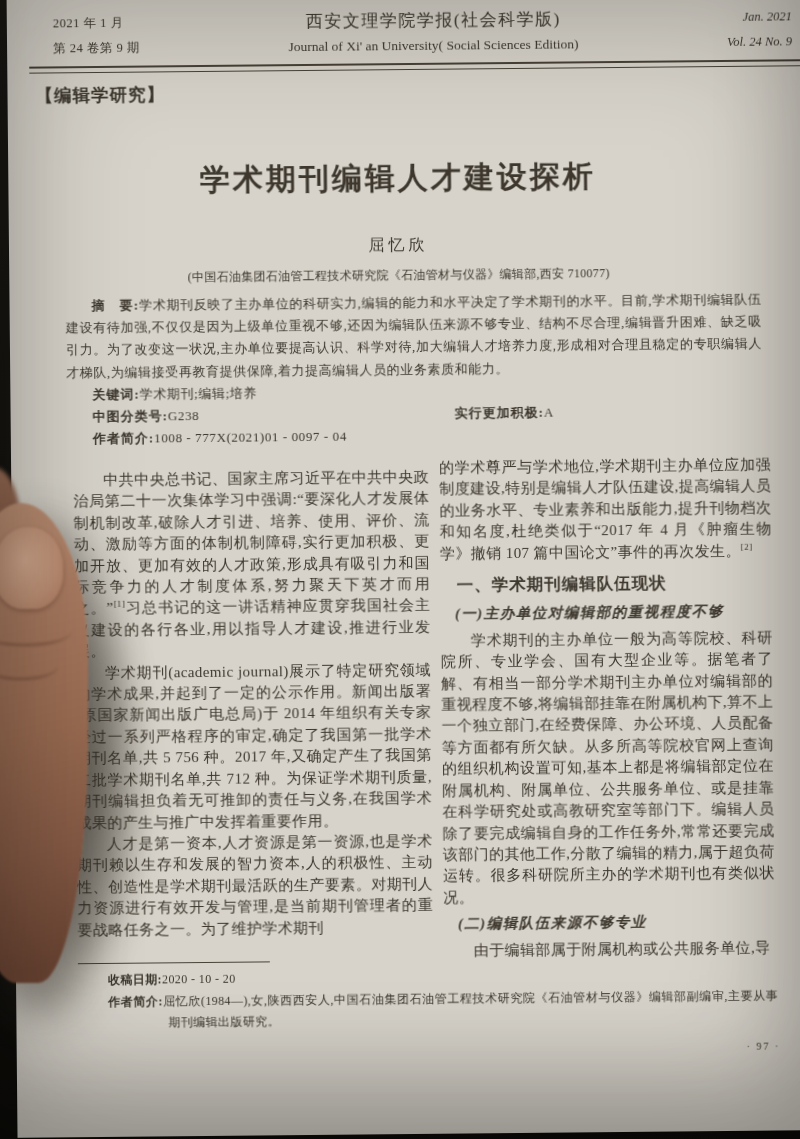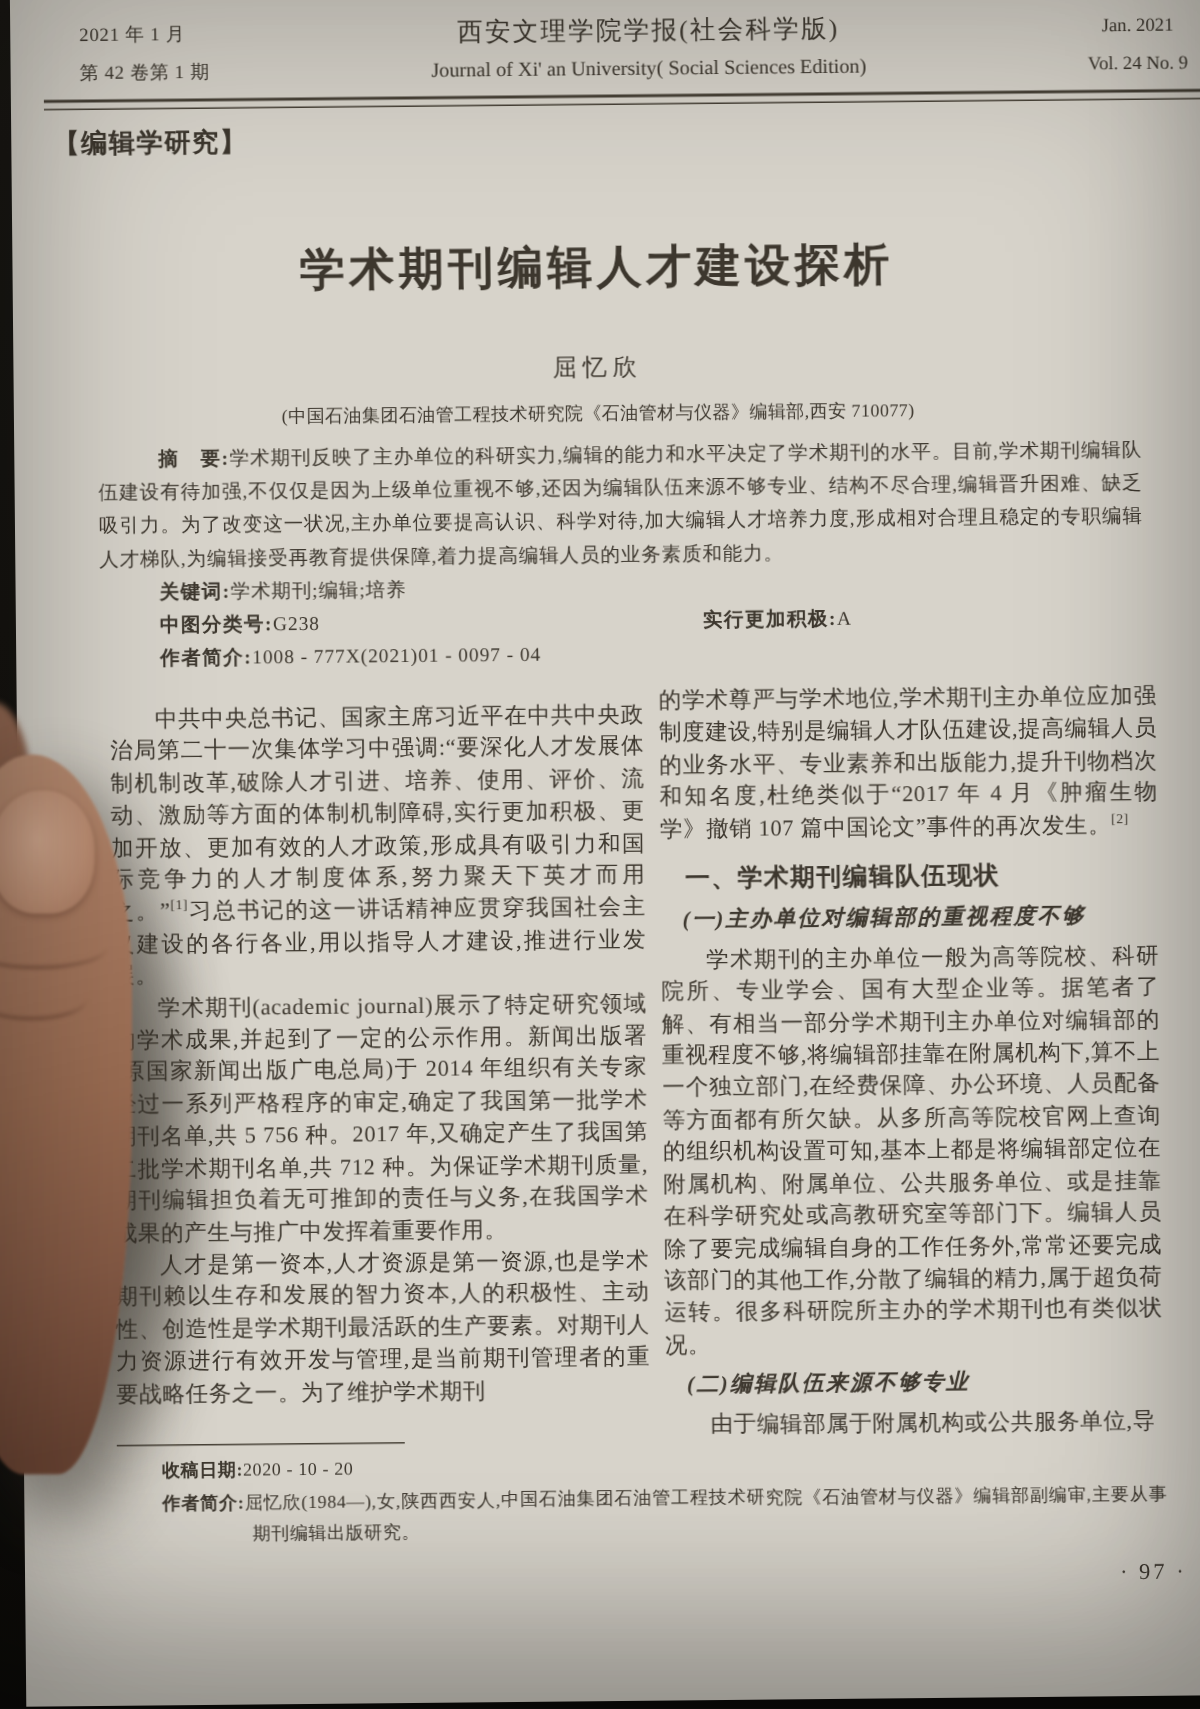--- a/index.html
+++ b/index.html
@@ -17,57 +17,57 @@
            radial-gradient(ellipse 900px 650px at 55% 16%, rgba(255,255,255,.16), transparent 62%),
            linear-gradient(97deg, rgba(0,0,0,.12), transparent 16%),
            linear-gradient(180deg,#e2ded7 0%,#dcd8d0 30%,#d7d3ca 52%,#ccc7bd 67%,#b2ad a2 78%,#a9a499 82%,#8d887b 93%,#6f6c60 100%);
          background-color:#d7d3ca;}
   
   .header{position:absolute;top:22px;left:46px;right:14px;display:flex;justify-content:space-between;}
   .h-left div{font-size:12.5px;line-height:25px;letter-spacing:.5px;}
   .h-center{text-align:center;}
   .jn-cn{font-size:17px;line-height:26px;letter-spacing:1.5px;}
   .jn-en{font-size:13.5px;line-height:24px;}
-  .h-right{text-align:center;}
+  .h-right{text-align:right;font-style:italic;}
   .h-right div{font-size:12.5px;line-height:25px;}
   .rule{position:absolute;top:77px;left:22px;right:2px;height:4px;
         border-top:2.5px solid #474136;border-bottom:1.3px solid #474136;}
   .section{position:absolute;top:94px;left:28px;font-size:17.5px;font-weight:bold;letter-spacing:1px;}
   
   .title{position:absolute;top:172px;left:0;right:20px;margin:0;text-align:center;
          font-size:30px;font-weight:bold;letter-spacing:3px;}
   .author{position:absolute;top:249px;left:0;right:20px;text-align:center;
           font-size:16px;letter-spacing:4px;}
   .affil{position:absolute;top:281px;left:0;right:20px;text-align:center;
          font-size:12px;letter-spacing:.3px;}
   
   .front{position:absolute;top:306px;left:56px;width:696px;}
   .front p{margin:0;font-size:13px;line-height:22.2px;letter-spacing:.6px;text-align:justify;}
   .front .abstract{text-indent:2em;}
-  .front b{letter-spacing:1px;margin-left:14px;}
+  .front b{letter-spacing:1px;}
   .kw,.aid{text-indent:2em;}
   .metarow{position:relative;text-indent:2em;}
   .metarow .doc{position:absolute;left:388px;top:0;text-indent:0;}
   
   .col{position:absolute;font-size:15px;line-height:21.4px;letter-spacing:.4px;
        text-align:justify;overflow:hidden;}
   .col p{margin:0;}
   .col p.indent{text-indent:2em;}
   .col-left{left:62px;top:481px;width:356px;height:500px;}
   .col-right{left:428px;top:472px;width:332px;height:506px;}
   .col h2{margin:10px 0 8px;font-size:16.5px;font-weight:bold;letter-spacing:1px;text-indent:1em;}
   .col h3{margin:5px 0 5px;font-size:14.5px;font-weight:600;font-style:italic;
           letter-spacing:1.5px;text-indent:1em;}
   sup{font-size:9px;vertical-align:super;line-height:0;}
   
   .footnote{position:absolute;left:62px;top:974px;width:700px;}
   .fn-rule{width:192px;border-top:1.6px solid #474136;margin-bottom:6px;}
   .footnote p{margin:0;font-size:12px;line-height:21.5px;letter-spacing:.4px;padding-left:2.5em;}
   .footnote p.hang{padding-left:7.5em;text-indent:-5em;text-align:justify;}
-  .pageno{position:absolute;left:730px;top:1058px;font-size:15px;letter-spacing:2px;}
+  .pageno{position:absolute;left:730px;top:1058px;font-size:10px;letter-spacing:2px;}
   
   .thumb-shadow{position:absolute;left:-18px;top:525px;width:190px;height:520px;z-index:5;
         background:radial-gradient(closest-side, rgba(52,47,38,.55), rgba(52,47,38,.25) 55%, transparent 75%);
         filter:blur(14px);}
   .finger2{position:absolute;left:-26px;top:468px;width:48px;height:170px;z-index:6;
         border-radius:45% 55% 50% 50%/40% 40% 50% 50%;
         background:linear-gradient(160deg,#9a6e57,#7c523f 80%);filter:blur(2px);}
   .thumb{position:absolute;left:-36px;top:503px;width:124px;height:480px;z-index:7;
         border-radius:46% 54% 40% 42% / 26% 32% 52% 46%;
         filter:blur(1.1px);
@@ -83,21 +83,21 @@
 </style>
 </head>
 <body>
 
 <div class="photo">
   <div class="paper">
 
     <div class="header">
       <div class="h-left">
         <div>2021 年 1 月</div>
-        <div>第 42 卷第 1 期</div>
+        <div>第 24 卷第 9 期</div>
       </div>
       <div class="h-center">
         <div class="jn-cn">西安文理学院学报(社会科学版)</div>
         <div class="jn-en">Journal of Xi' an University( Social Sciences Edition)</div>
       </div>
       <div class="h-right">
         <div>Jan. 2021</div>
         <div>Vol. 24   No. 9</div>
       </div>
     </div>

